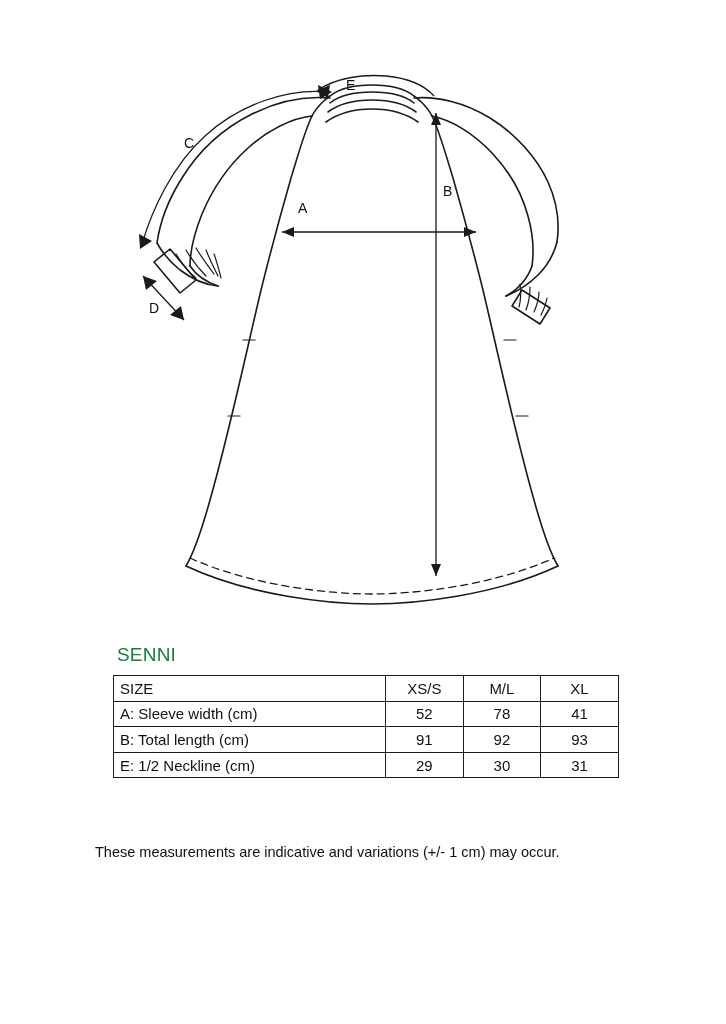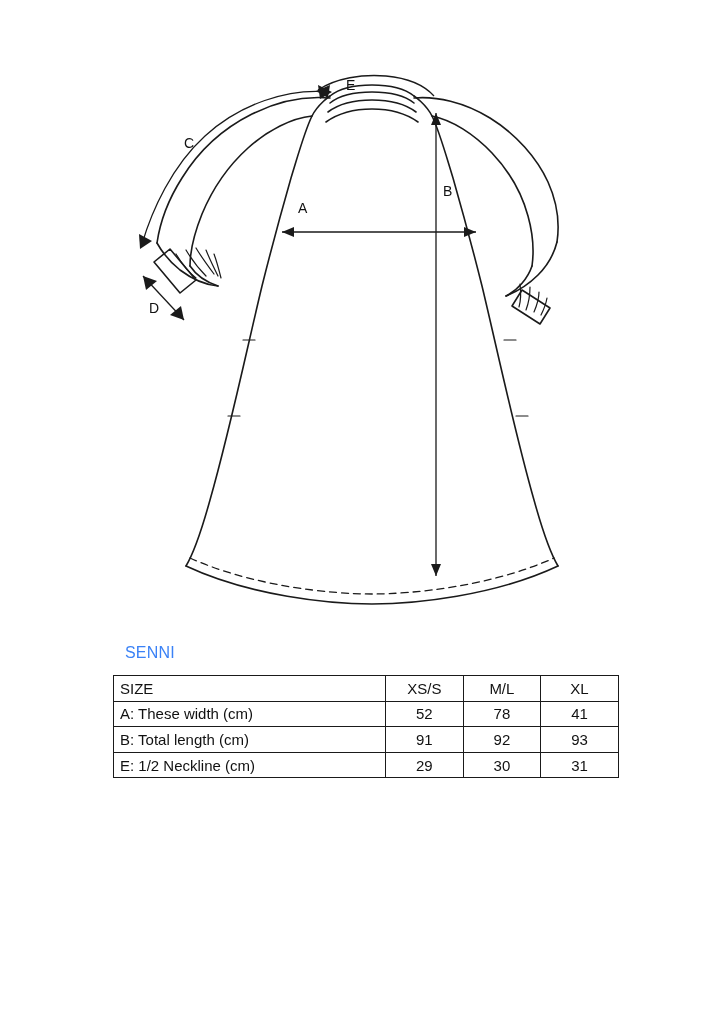--- a/index.html
+++ b/index.html
@@ -60,25 +60,25 @@
     stroke: none;
   }
   .dim-label {
     font-family: "Liberation Sans", sans-serif;
     font-size: 14px;
     fill: #111111;
   }
 
   .title {
     position: absolute;
-    left: 125px;
+    left: 117px;
     top: 644px;
-    font-size: 16px;
+    font-size: 19px;
     letter-spacing: 0.2px;
-    color: #3b82f6;
+    color: #15803d;
   }
 
   .table-wrap {
     position: absolute;
     left: 113px;
     top: 675px;
     width: 505px;
   }
   table.size-table {
     border-collapse: collapse;
@@ -245,35 +245,36 @@
       <thead>
         <tr>
           <th>SIZE</th>
           <th class="num">XS/S</th>
           <th class="num">M/L</th>
           <th class="num">XL</th>
         </tr>
       </thead>
       <tbody>
         <tr>
-          <td>A: These width (cm)</td>
+          <td>A: Sleeve width (cm)</td>
           <td class="num">52</td>
           <td class="num">78</td>
           <td class="num">41</td>
         </tr>
         <tr>
           <td>B: Total length (cm)</td>
           <td class="num">91</td>
           <td class="num">92</td>
           <td class="num">93</td>
         </tr>
         <tr>
           <td>E: 1/2 Neckline (cm)</td>
           <td class="num">29</td>
           <td class="num">30</td>
           <td class="num">31</td>
         </tr>
       </tbody>
     </table>
   </div>
 
+  <div class="footnote">These measurements are indicative and variations (+/- 1 cm) may occur.</div>
 
 </div>
 
 </body></html>

